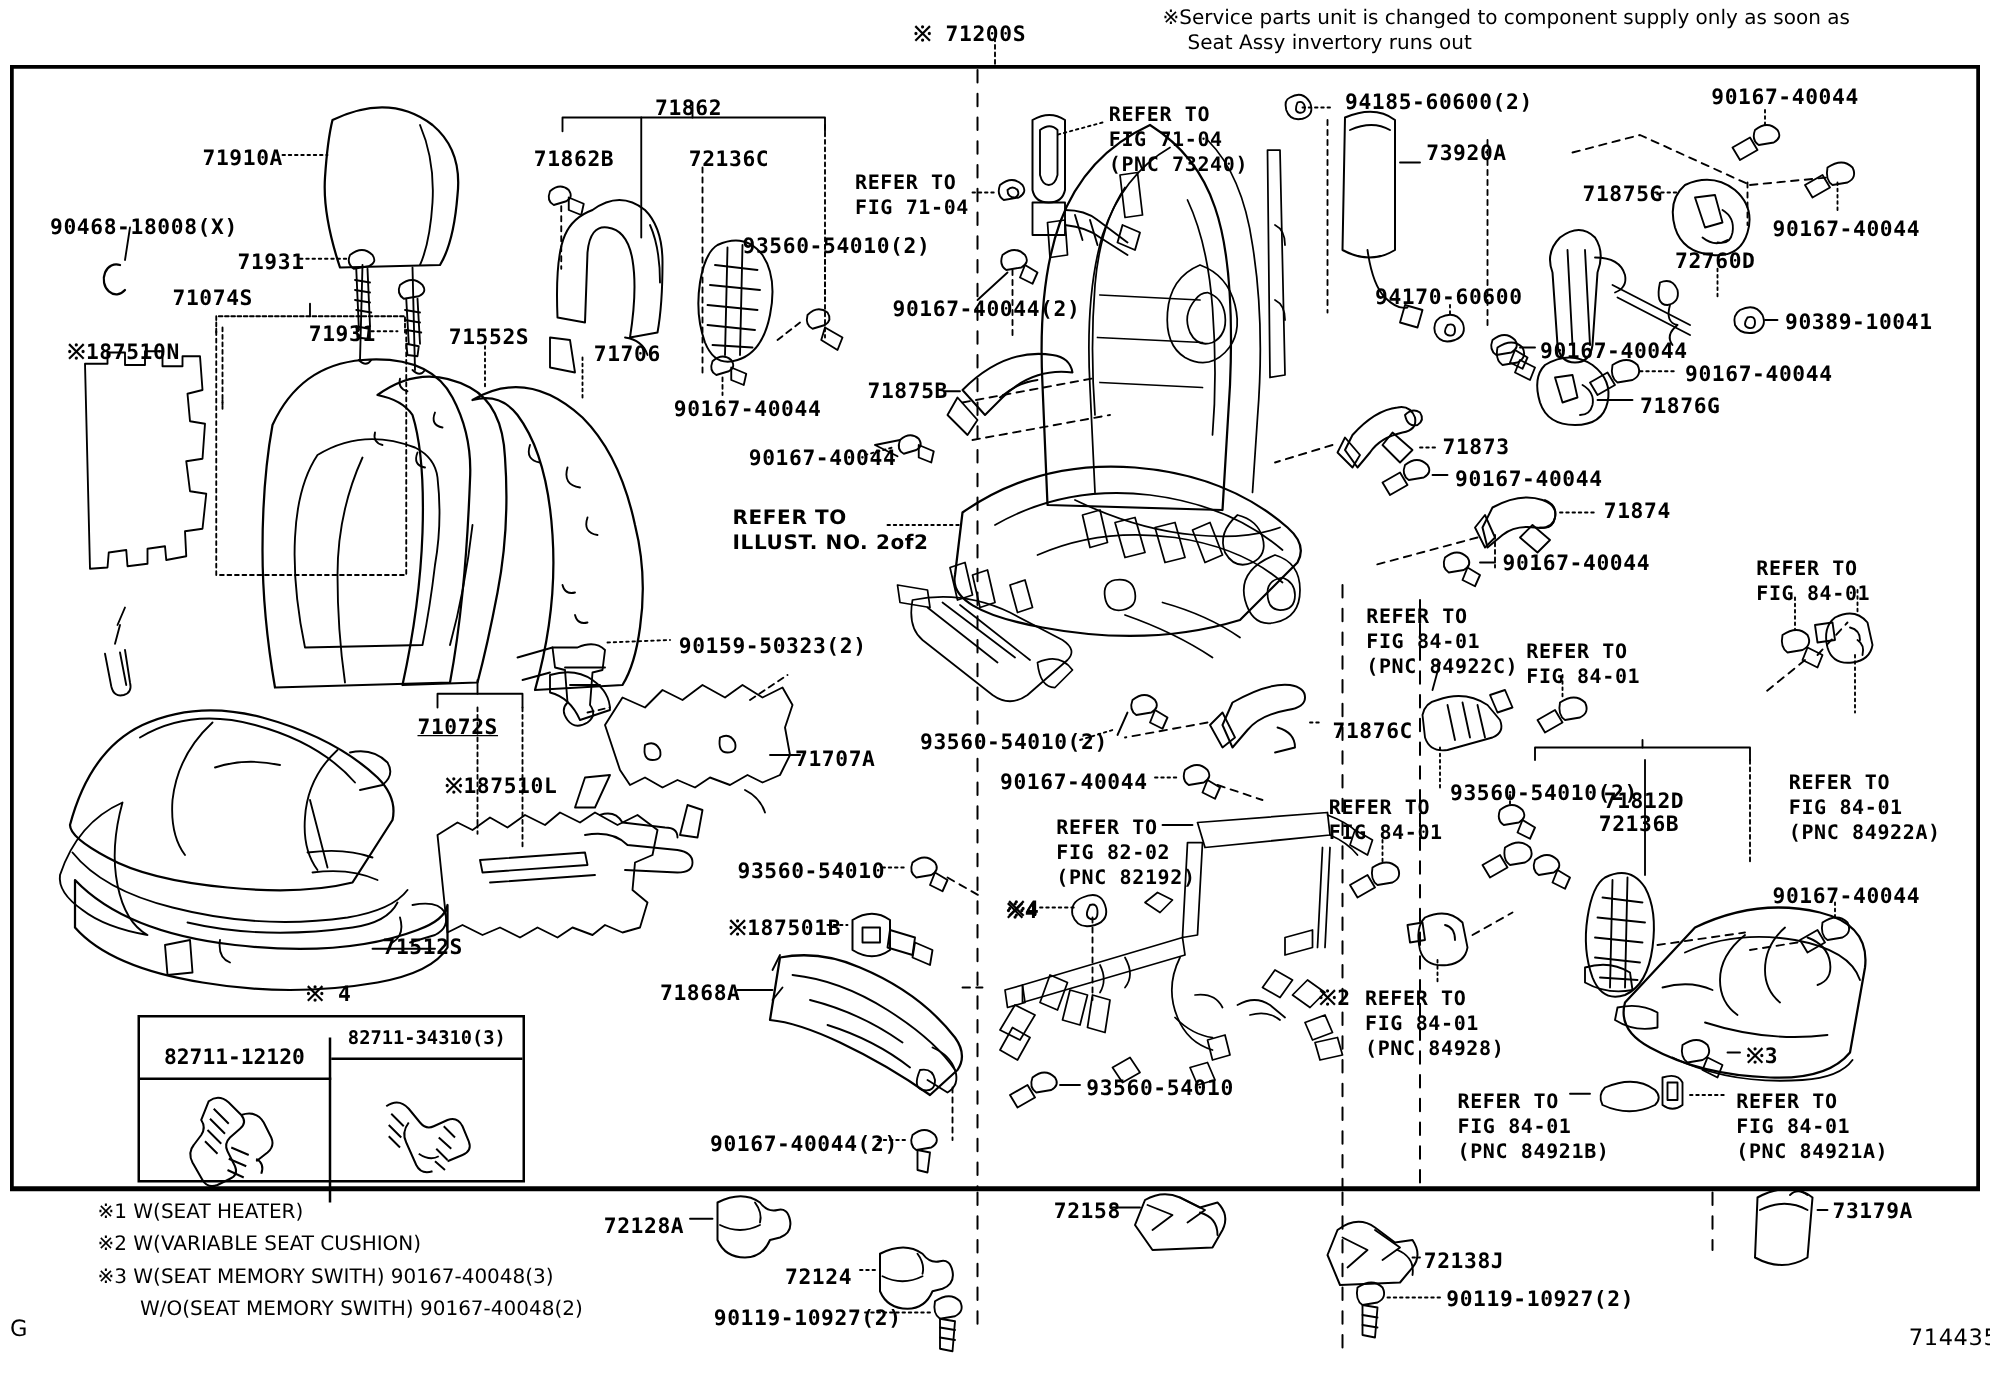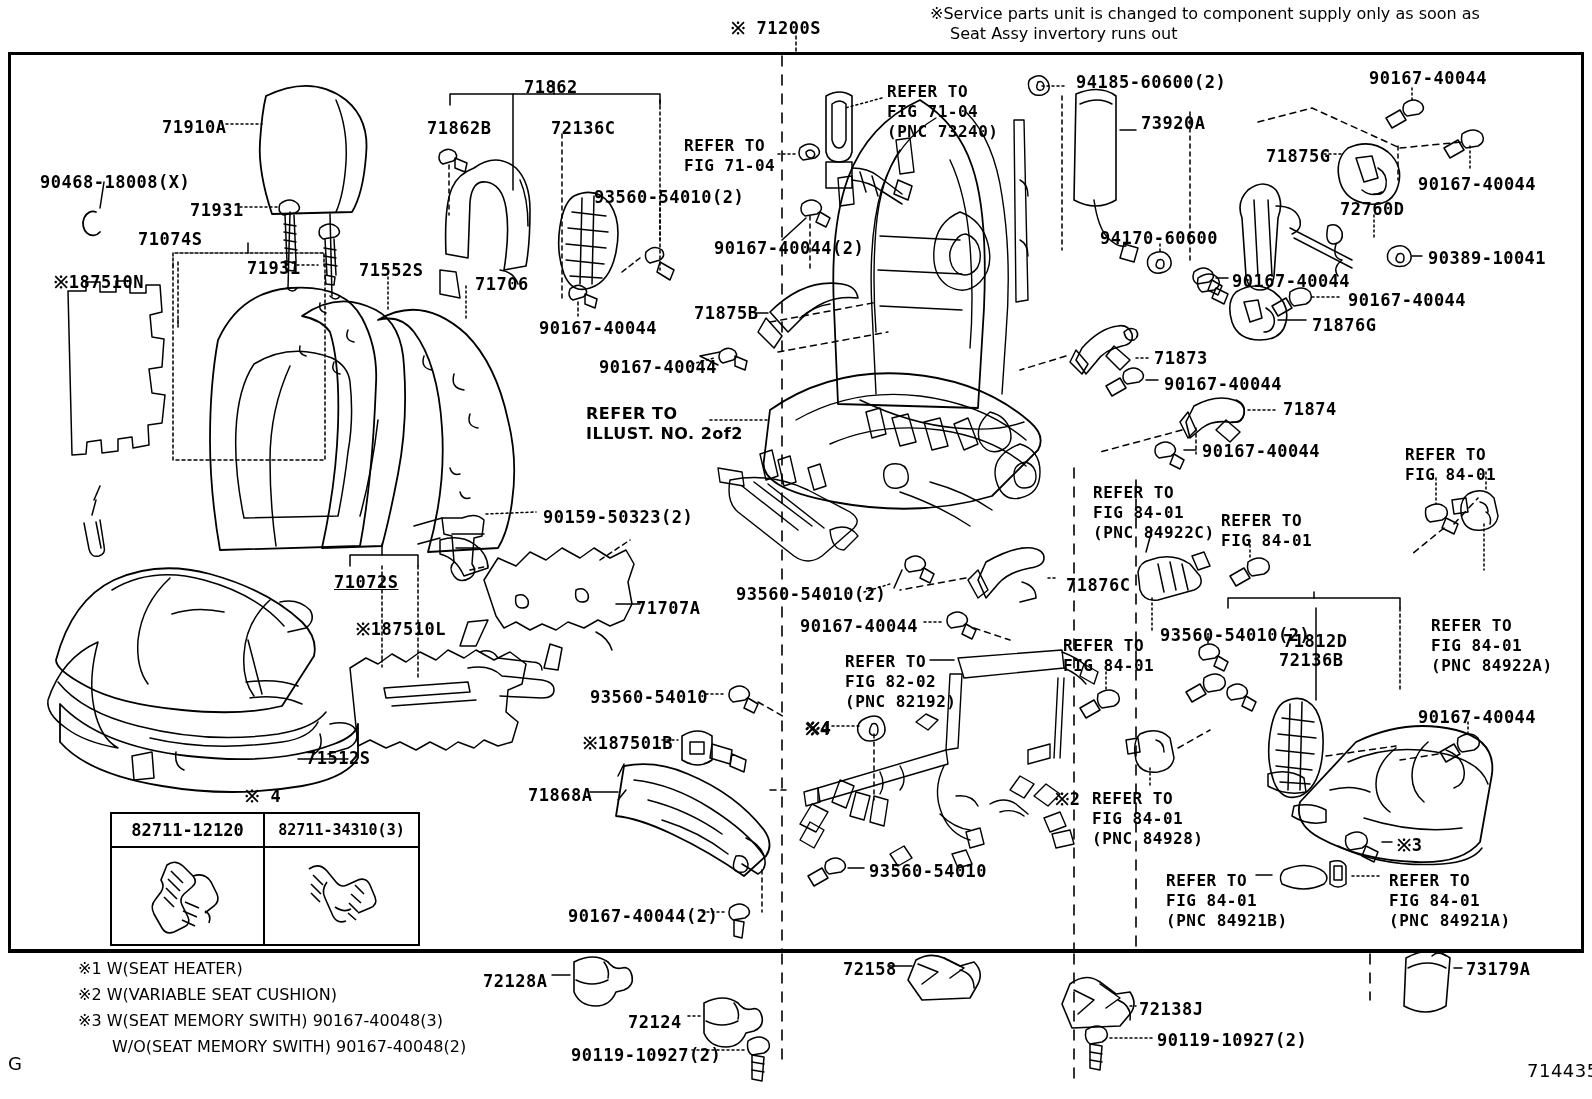--- a/index.html
+++ b/index.html
@@ -38,21 +38,21 @@
 <div class="lbl thin" style="left:1479px;top:1060px;font-size:18px;font-weight:normal;margin-left:48px;">714435G</div>
 
 <div class="lbl note" style="left:78px;top:960px;">※1 W(SEAT HEATER)</div>
 <div class="lbl note" style="left:78px;top:986px;">※2 W(VARIABLE SEAT CUSHION)</div>
 <div class="lbl note" style="left:78px;top:1012px;">※3 W(SEAT MEMORY SWITH) 90167-40048(3)</div>
 <div class="lbl note" style="left:112px;top:1038px;">W/O(SEAT MEMORY SWITH) 90167-40048(2)</div>
 
 <div class="lbl" style="left:245px;top:786px;">※ 4</div>
 <div class="tbl" style="left:110px;top:812px;width:310px;height:134px;">
   <div class="row">
-    <div class="cell hdr" style="width:50%;">82711-12120</div>
+    <div class="cell hdr" style="width:50%;margin-top:16px;">82711-12120</div>
     <div class="cell hdr" style="width:50%;font-size:15px;">82711-34310(3)</div>
   </div>
   <div class="row">
     <div class="cell body" style="width:50%;">
       <svg width="110" height="84" viewBox="0 0 110 84">
         <g fill="none" stroke="#000" stroke-width="1.6">
           <path d="M34 10 q8 -6 16 1 l10 10 q5 6 -1 11 l-8 7 q-5 5 -2 11 l6 12 q3 7 -4 10 l-10 5 q-8 3 -12 -4 l-8 -14 q-4 -8 1 -14 l6 -8 q4 -6 0 -12 z"></path>
           <path d="M60 21 q12 -4 18 6 l6 12 q3 7 -3 12 l-9 7"></path>
           <path d="M72 56 q7 4 4 12"></path>
           <path d="M38 16 l12 12 M35 24 l12 12 M33 33 l11 11 M31 42 l10 10"></path>

